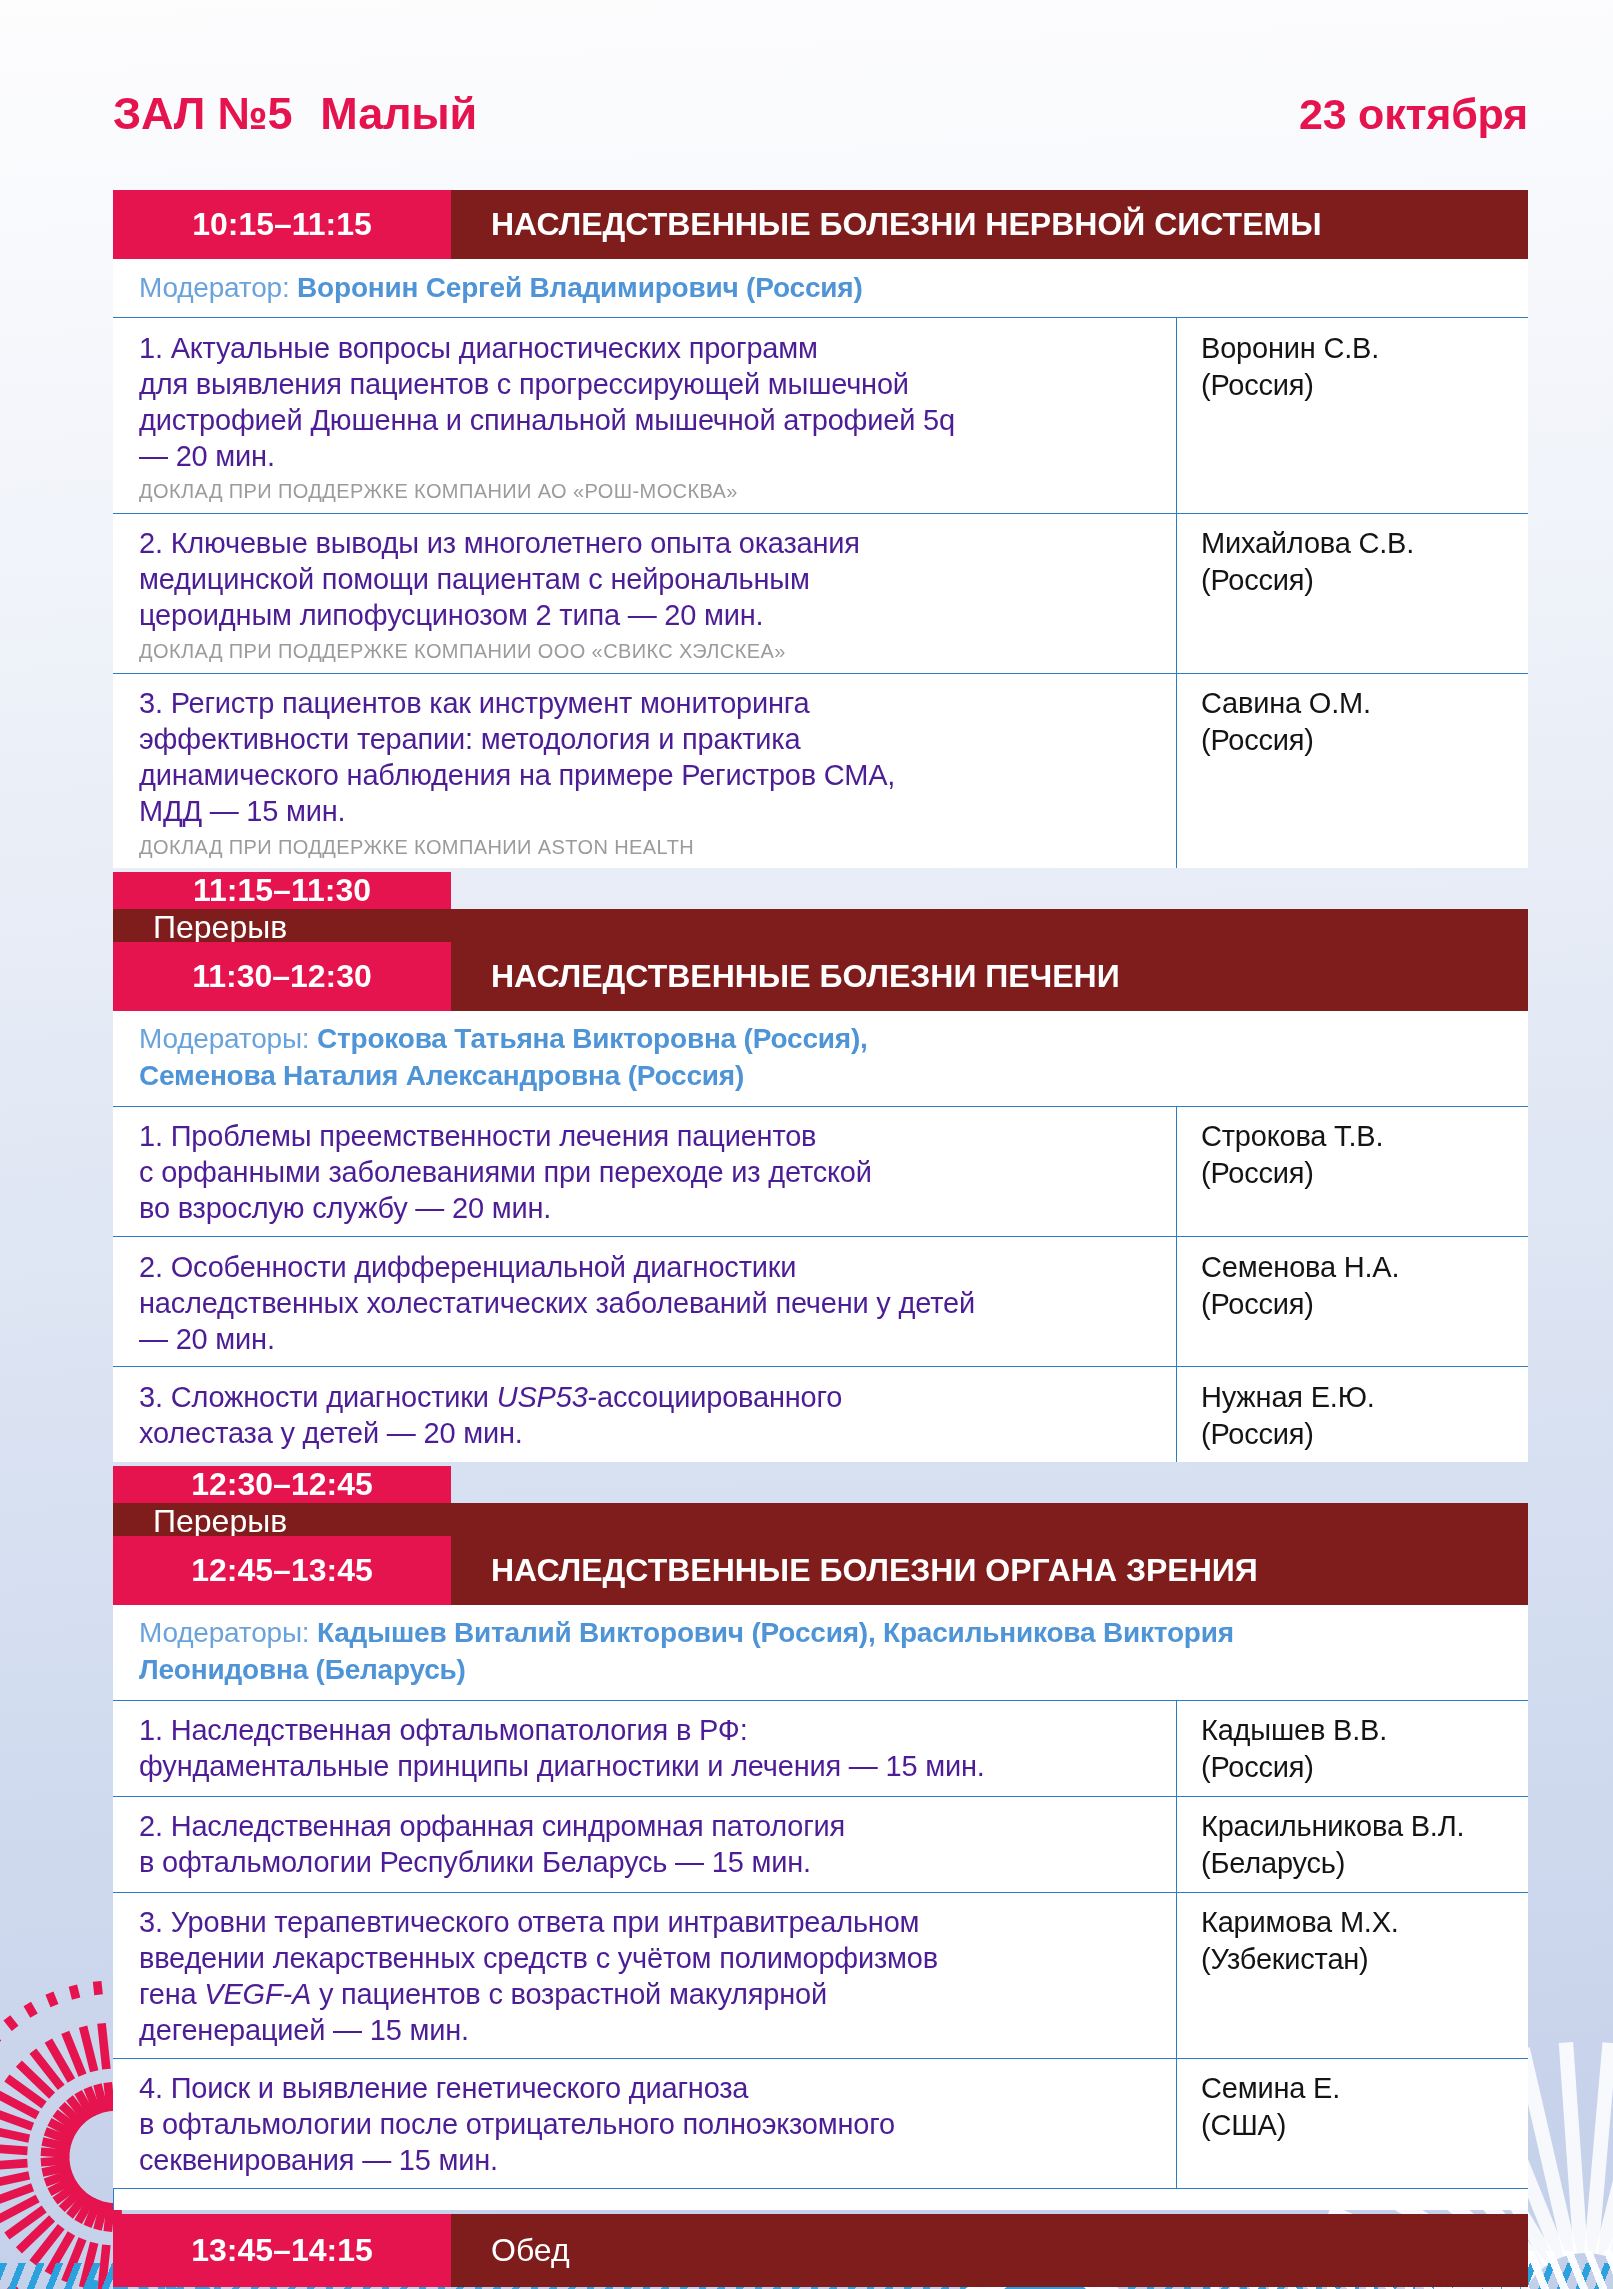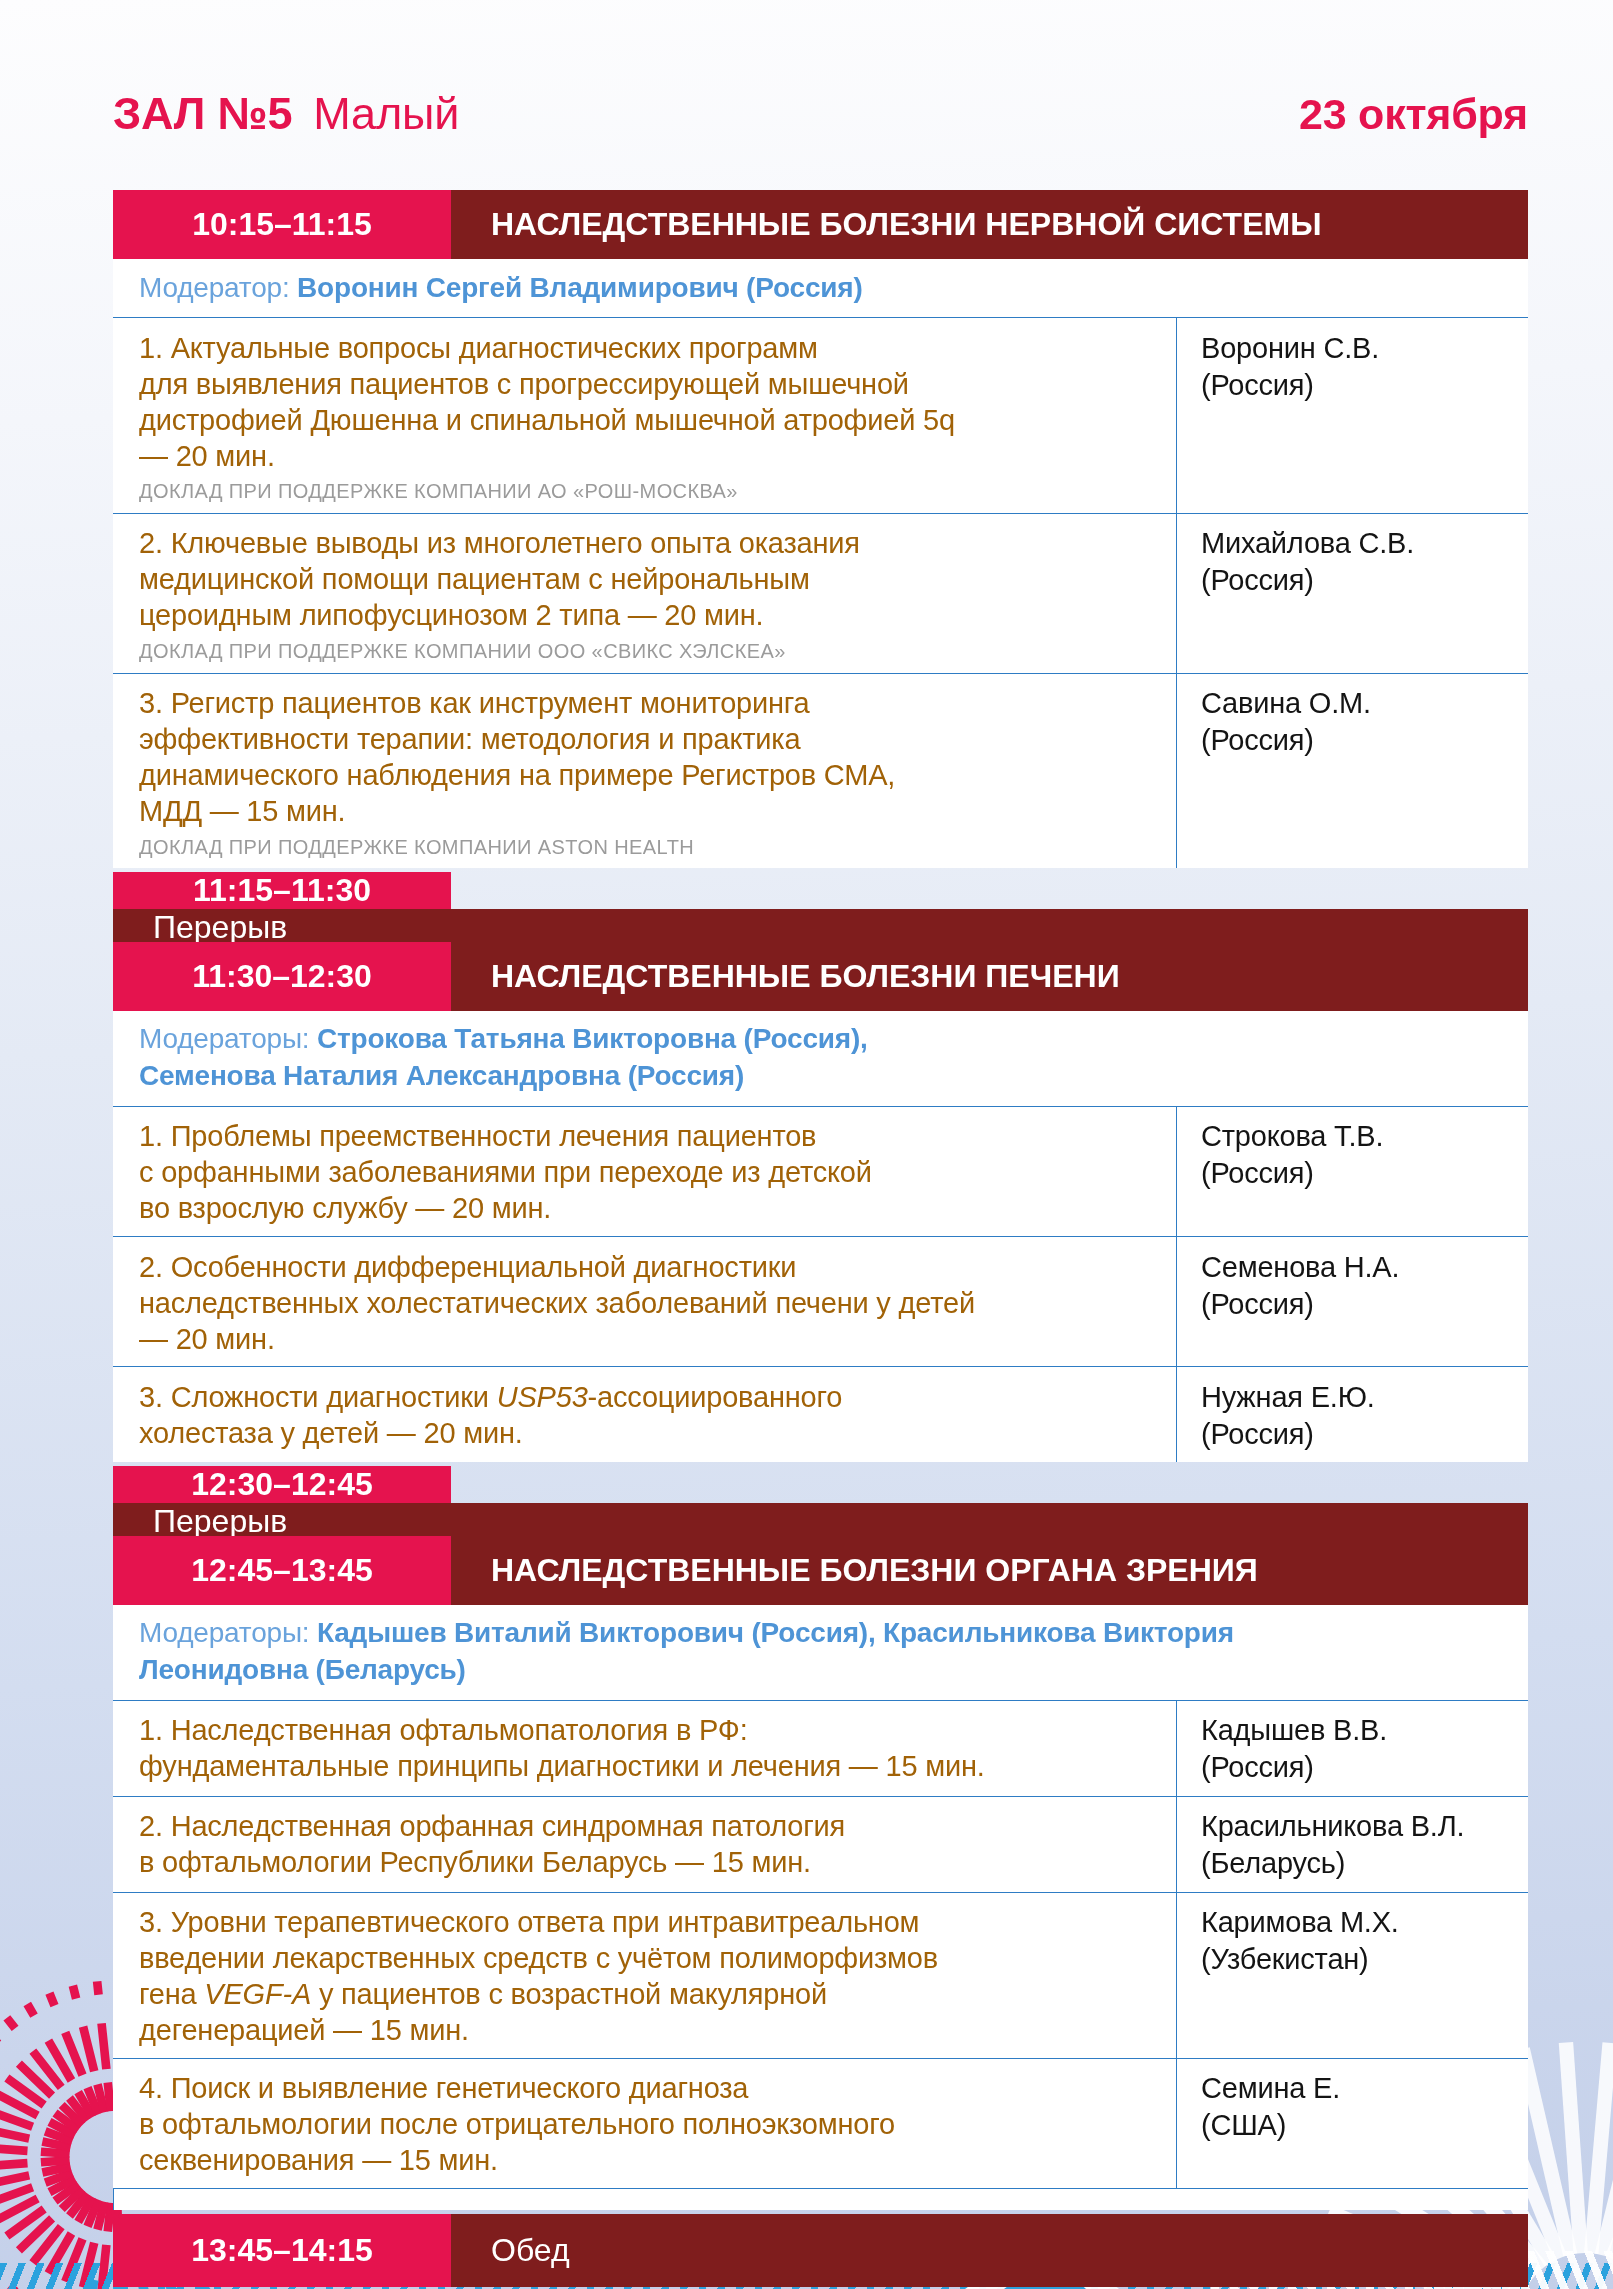--- a/index.html
+++ b/index.html
@@ -27,21 +27,21 @@
   }
   .decor-chevron-cyan{
     bottom:0;left:1004px;width:82px;height:33px;background:#2ba2de;
     clip-path:polygon(55% 0,100% 100%,0 100%);
   }
   
   .page{position:absolute;inset:0;z-index:2;padding:88px 86px 0 113px;box-sizing:border-box;}
   .page-header{display:flex;justify-content:space-between;align-items:baseline;margin-bottom:50px;}
   .hall{font-size:45px;color:#e5134e;}
   .hall-label{font-weight:700;}
-  .hall-name{font-weight:400;margin-left:21px;}
+  .hall-name{font-weight:700;margin-left:28px;}
   .date{font-size:43px;font-weight:700;color:#e5134e;}
 
   .bar{display:flex;align-items:stretch;}
   .bar-time{
     width:338px;flex:none;background:#e5134e;color:#fff;
     display:flex;align-items:center;justify-content:center;
     font-size:32px;font-weight:700;letter-spacing:0;
   }
   .bar-right{
     flex:1;background:#7f1d1d;color:#fff;display:flex;align-items:center;
@@ -59,21 +59,21 @@
     padding:9.6px 26px 11.5px;font-size:28px;line-height:37px;
   }
   .mod-label{color:#6aa3dc;font-weight:400;}
   .mod-names{color:#4e94d6;font-weight:700;white-space:pre-line;}
 
   .talks{background:#fff;}
   .talk-row{display:flex;}
   .talk-row + .talk-row{border-top:1.9px solid #2e7cc4;}
   .talk-cell{flex:1;padding:11.5px 29px 9.6px 26px;}
   .talk-title{
-    margin:0;font-size:29px;line-height:36px;color:#a16207;white-space:pre-line;
+    margin:0;font-size:29px;line-height:36px;color:#4c1d95;white-space:pre-line;
   }
   .talk-title i{font-style:italic;}
   .talk-note{
     margin:6.7px 0 0;font-size:20px;line-height:23px;color:#9b9b9b;letter-spacing:0.4px;
   }
   .speaker-cell{
     width:352px;flex:none;border-left:1.9px solid #2e7cc4;box-sizing:border-box;
     padding:11.5px 17.3px 9.6px 24px;font-size:29px;line-height:37px;color:#141414;
   }
 </style>

